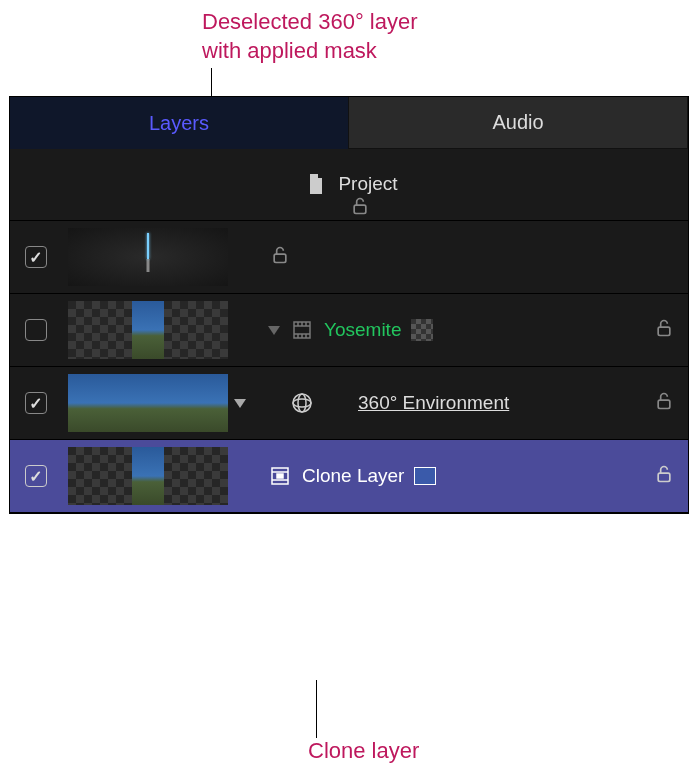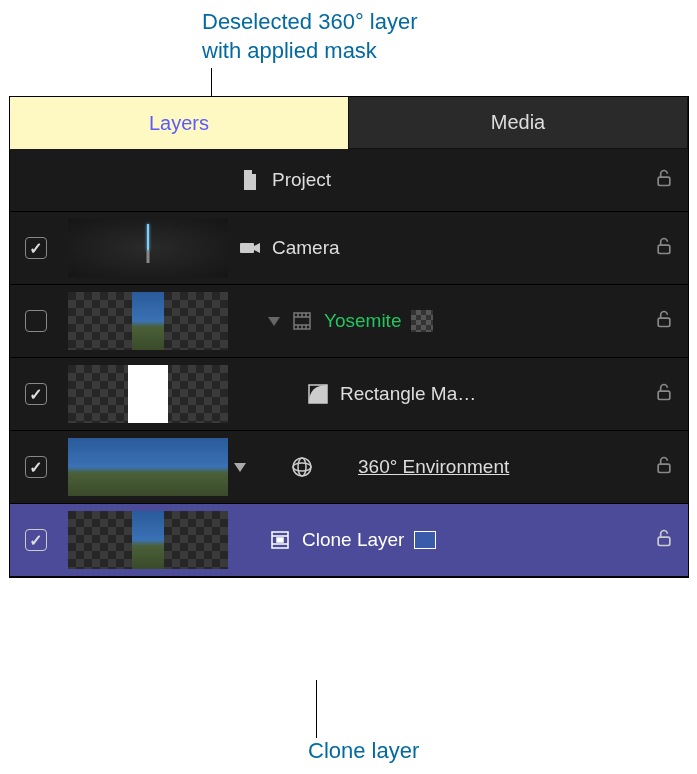--- a/index.html
+++ b/index.html
@@ -6,21 +6,21 @@
     body {
       font-family: -apple-system, "Helvetica Neue", Arial, sans-serif;
       background: #fff;
       width: 697px;
       height: 774px;
       position: relative;
     }
     .annotation {
       position: absolute;
       font-size: 22px;
-      color: #0369a1;
+      color: #be185d;
       line-height: 1.3;
     }
     .annotation-top { top: 8px; left: 202px; }
     .annotation-bottom { bottom: 8px; left: 308px; }
     .callout-line {
       position: absolute;
       background: #000;
     }
     .panel {
       position: absolute;
@@ -40,32 +40,32 @@
       display: flex;
       align-items: center;
       justify-content: center;
       font-size: 20px;
       color: #ddd;
       border-right: 1px solid #111;
       border-bottom: 1px solid #111;
       cursor: pointer;
     }
     .tab.active {
-      background: #fef9c3;
+      background: #0f172a;
       color: #5a5aff;
       border-bottom: none;
     }
     .row {
       display: flex;
       align-items: center;
       height: 73px;
       border-bottom: 1px solid #000;
       position: relative;
     }
-    .row.header { height: 63px; }
+    .row.header { height: 72px; flex-direction: column; }
     .row.selected { background: #4b4b9a; }
     .col-check {
       width: 52px;
       display: flex;
       align-items: center;
       justify-content: center;
     }
     .checkbox {
       width: 22px;
       height: 22px;
@@ -190,21 +190,21 @@
 <div class="callout-line" style="left: 211px; top: 68px; width: 1px; height: 360px;"></div>
 <div class="callout-line" style="left: 211px; top: 428px; width: 50px; height: 1px;"></div>
 
 <div class="annotation annotation-bottom">Clone layer</div>
 <div class="callout-line" style="left: 316px; top: 680px; width: 1px; height: 58px;"></div>
 
 <div class="panel">
 
   <div class="tabs">
     <div class="tab active">Layers</div>
-    <div class="tab">Media</div>
+    <div class="tab">Audio</div>
   </div>
 
   <div class="row header">
     <div class="col-check"></div>
     <div class="col-thumb empty"></div>
     <div class="col-content indent-1">
       <span class="icon">
         <svg viewBox="0 0 24 24" fill="#ccc">
             <path d="M6 2h8l4 4v16H6z M14 2v4h4"></path>
           </svg>
@@ -221,29 +221,20 @@
     </div>
   </div>
 
   <div class="row">
     <div class="col-check">
         <div class="checkbox checked"></div>
       </div>
     <div class="col-thumb">
       <div class="transparency-bg"></div>
       <div class="thumb-img saber" style="background: radial-gradient(#2a2a2a,#151515); width:160px;"></div>
-    </div>
-    <div class="col-content indent-1">
-      <span class="icon">
-        <svg viewBox="0 0 24 24" fill="#ccc">
-            <rect x="2" y="7" width="14" height="10" rx="1"></rect>
-            <path d="M16 10l6-3v10l-6-3z"></path>
-          </svg>
-      </span>
-      <span>Camera</span>
     </div>
     <div class="col-right">
       <span class="lock-icon"><svg viewBox="0 0 24 24" fill="none" stroke="#888" stroke-width="2">
             <rect x="5" y="11" width="14" height="10" rx="2"></rect>
             <path d="M8 11V7a4 4 0 0 1 8 0"></path>
           </svg></span>
     </div>
   </div>
 
 
@@ -274,44 +265,20 @@
       <span class="checker-swatch"></span>
     </div>
     <div class="col-right">
       <span class="lock-icon"><svg viewBox="0 0 24 24" fill="none" stroke="#888" stroke-width="2">
             <rect x="5" y="11" width="14" height="10" rx="2"></rect>
             <path d="M8 11V7a4 4 0 0 1 8 0"></path>
           </svg></span>
     </div>
   </div>
 
-  <div class="row">
-    <div class="col-check">
-        <div class="checkbox checked"></div>
-      </div>
-    <div class="col-thumb">
-      <div class="transparency-bg"></div>
-      <div class="thumb-img white"></div>
-    </div>
-    <div class="col-content indent-3">
-      <span class="icon">
-        <svg viewBox="0 0 24 24">
-            <rect x="3" y="3" width="18" height="18" fill="none" stroke="#ccc" stroke-width="1.5"></rect>
-            <path d="M3 21 Q3 3 21 3 L21 21 Z" fill="#ccc"></path>
-          </svg>
-      </span>
-      <span>Rectangle Ma…</span>
-    </div>
-    <div class="col-right">
-      <span class="lock-icon"><svg viewBox="0 0 24 24" fill="none" stroke="#888" stroke-width="2">
-            <rect x="5" y="11" width="14" height="10" rx="2"></rect>
-            <path d="M8 11V7a4 4 0 0 1 8 0"></path>
-          </svg></span>
-    </div>
-  </div>
 
   <div class="row">
     <div class="col-check">
         <div class="checkbox checked"></div>
       </div>
     <div class="col-thumb">
       <div class="transparency-bg"></div>
       <div class="thumb-img wide"></div>
     </div>
     <div class="col-content" style="padding-left:0;gap:44px;">

